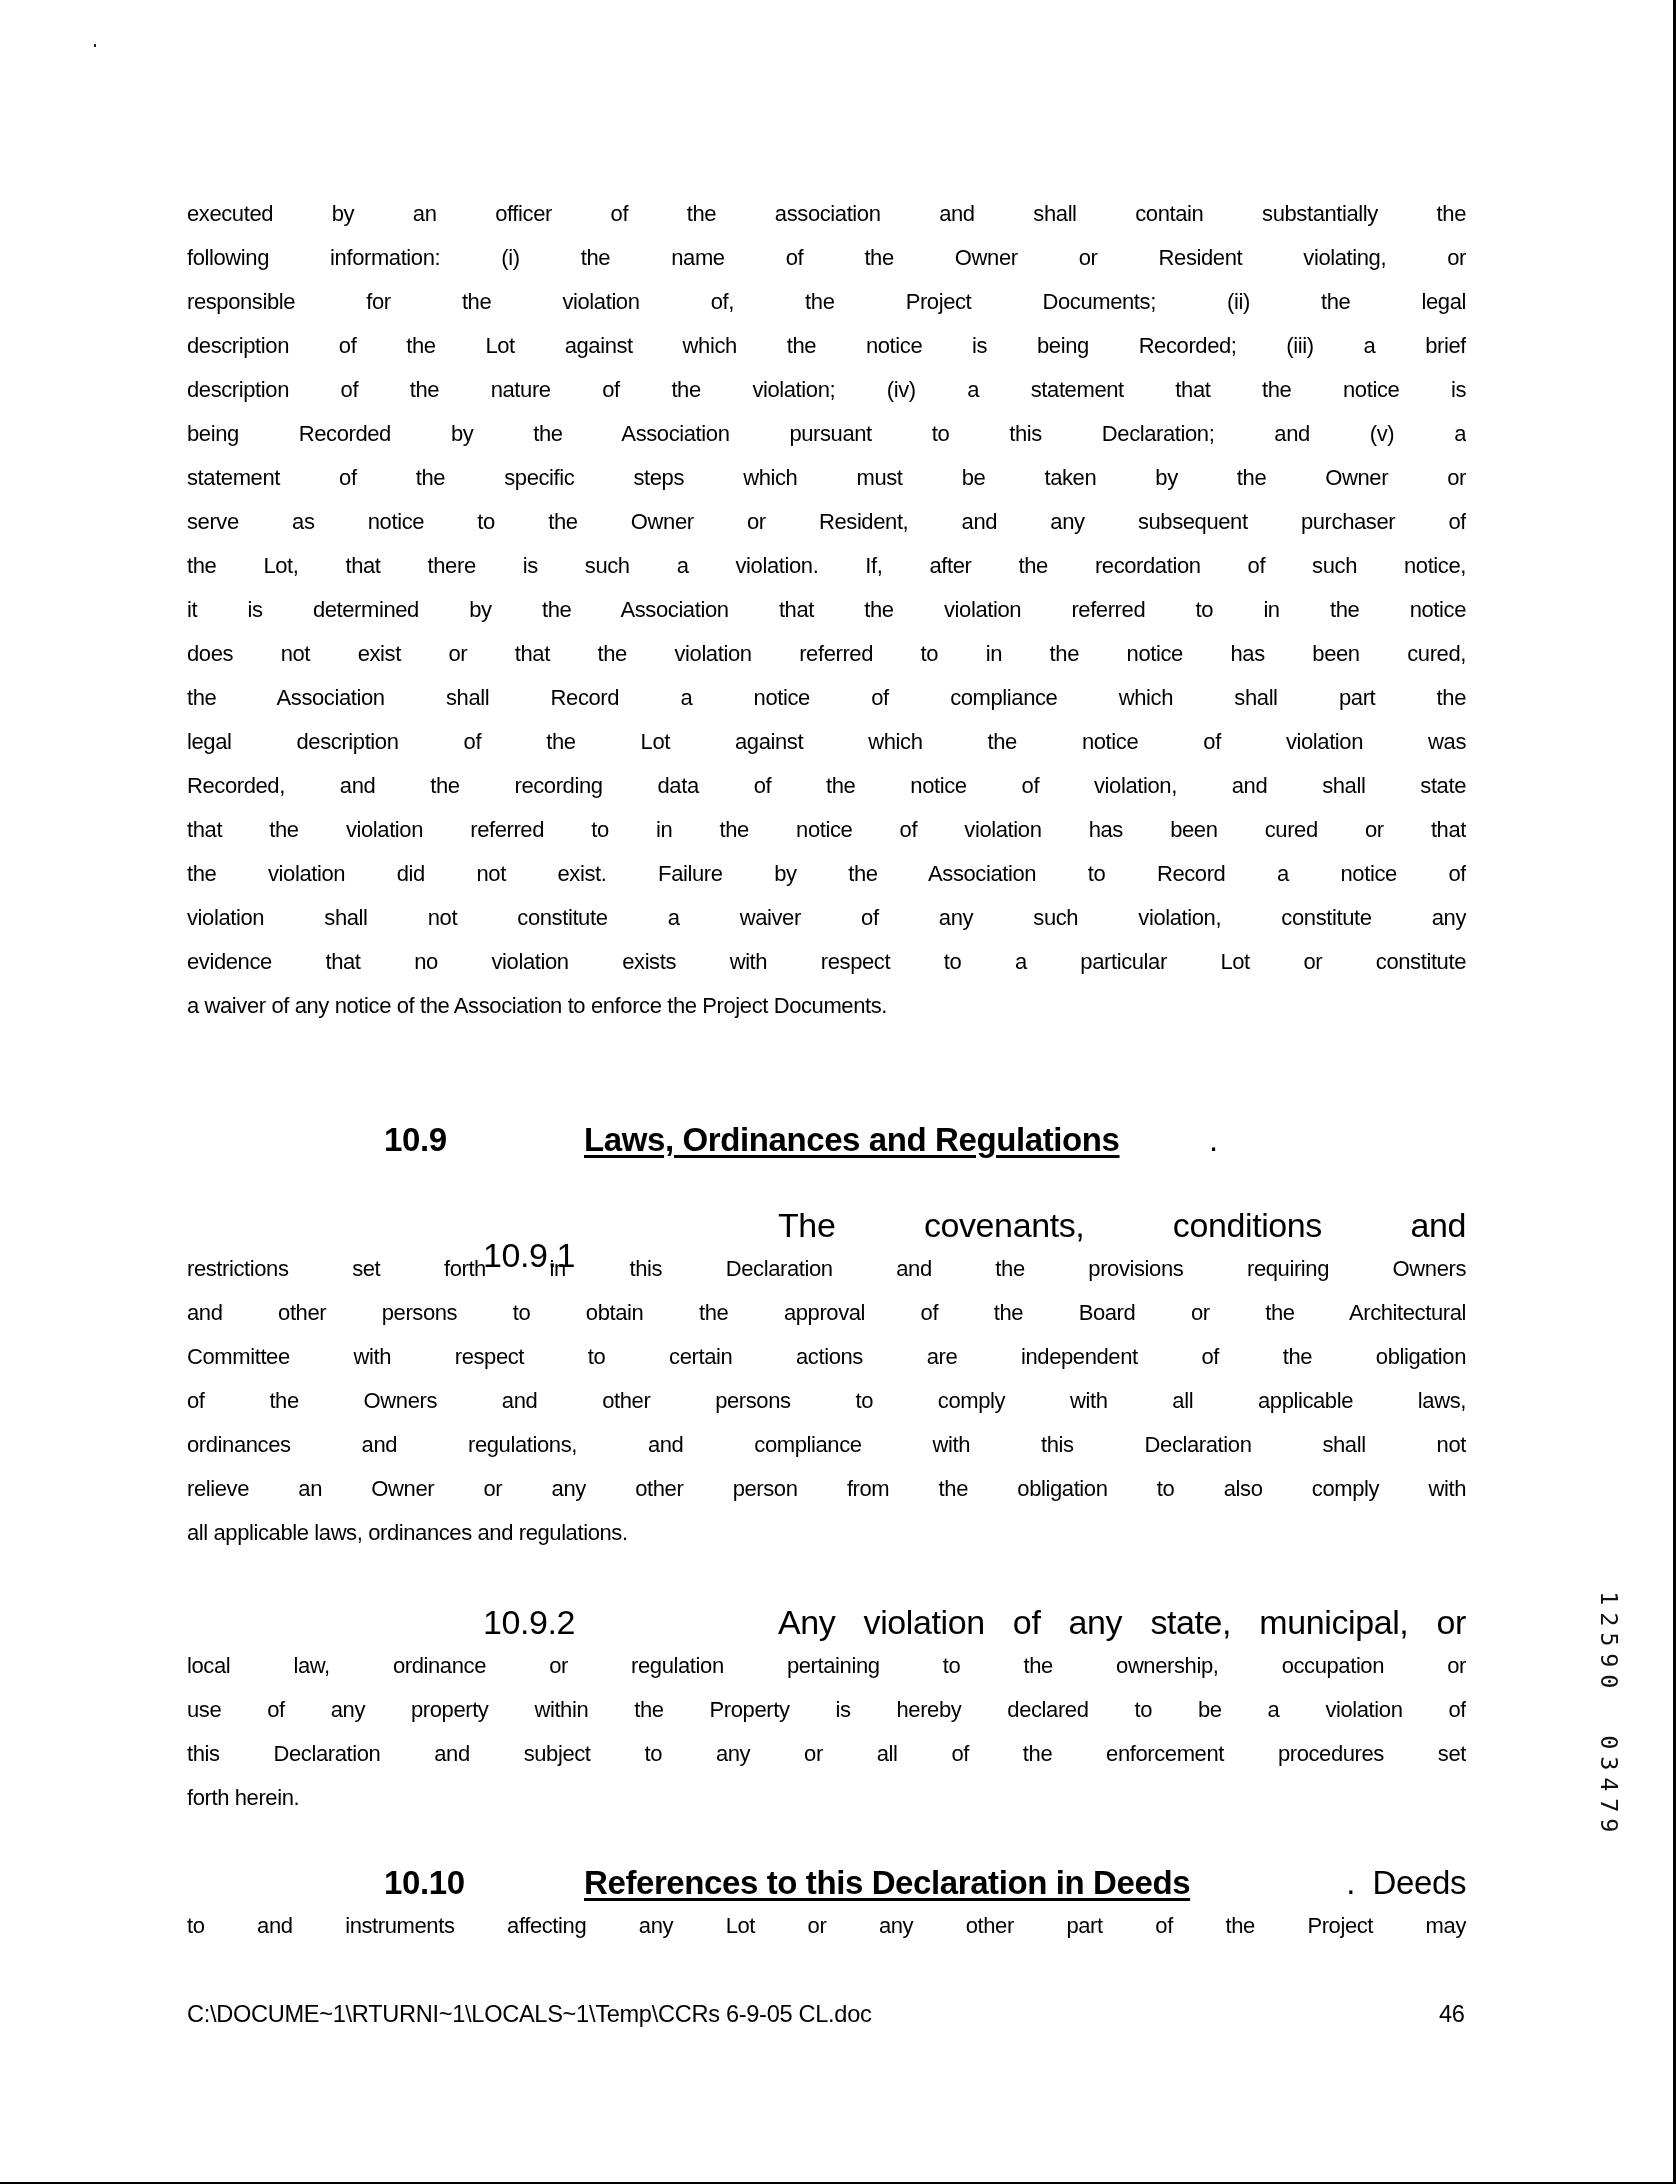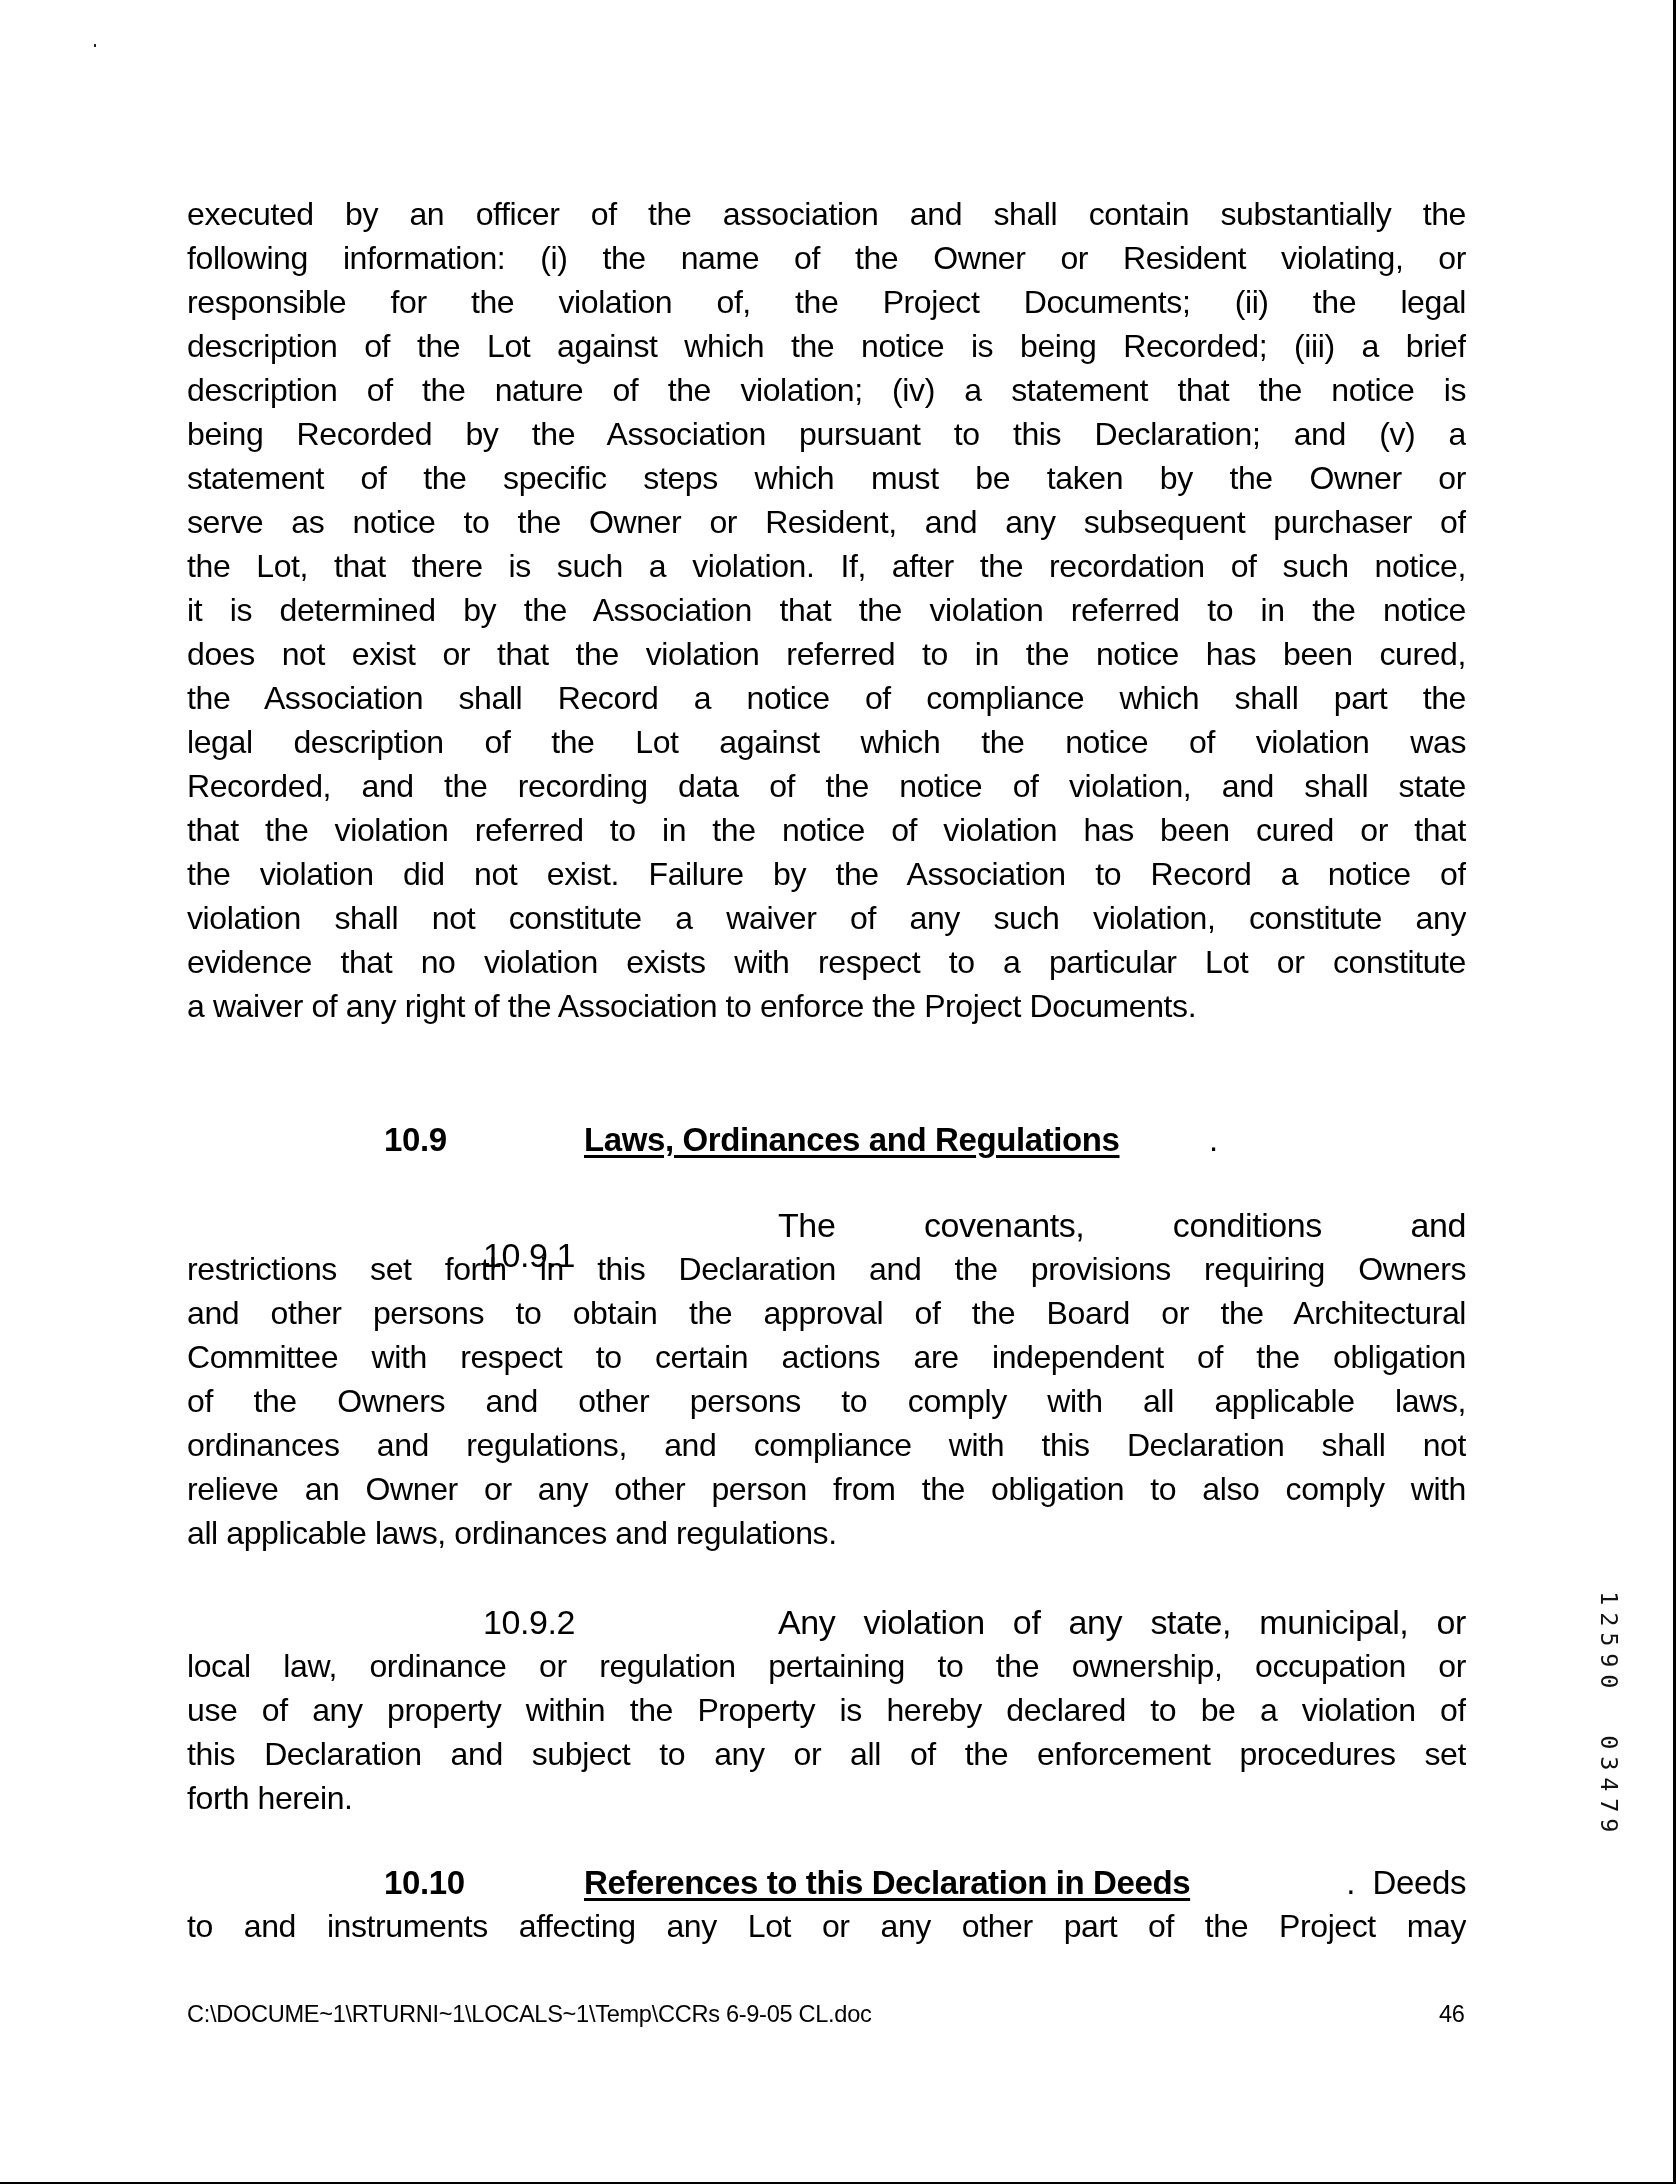--- a/index.html
+++ b/index.html
@@ -42,21 +42,21 @@
     }
     .text-col {
       position: absolute;
       left: 187px;
       width: 1279px;
     }
     .line {
       display: block;
       height: 44px;
       line-height: 44px;
-      font-size: 32px;
+      font-size: 22px;
       white-space: nowrap;
       text-align: justify;
       text-align-last: justify;
       letter-spacing: -0.4px;
     }
     .line.last {
       text-align-last: left;
     }
     #para1 { top: 192px; }
     .heading {
@@ -171,21 +171,21 @@
     <span class="line" style="white-space: normal; overflow: hidden;">the Lot, that there is such a violation.  If, after the recordation of such notice,</span>
     <span class="line" style="white-space: normal; overflow: hidden;">it is determined by the Association that the violation referred to in the notice</span>
     <span class="line" style="white-space: normal; overflow: hidden;">does not exist or that the violation referred to in the notice has been cured,</span>
     <span class="line" style="white-space: normal; overflow: hidden;">the Association shall Record a notice of compliance which shall part the</span>
     <span class="line" style="white-space: normal; overflow: hidden;">legal description of the Lot against which the notice of violation was</span>
     <span class="line" style="white-space: normal; overflow: hidden;">Recorded, and the recording data of the notice of violation, and shall state</span>
     <span class="line" style="white-space: normal; overflow: hidden;">that the violation referred to in the notice of violation has been cured or that</span>
     <span class="line" style="white-space: normal; overflow: hidden;">the violation did not exist.  Failure by the Association to Record a notice of</span>
     <span class="line" style="white-space: normal; overflow: hidden;">violation shall not constitute a waiver of any such violation, constitute any</span>
     <span class="line" style="white-space: normal; overflow: hidden;">evidence that no violation exists with respect to a particular Lot or constitute</span>
-    <span class="line last">a waiver of any right of the Association to enforce the Project Documents.</span>
+    <span class="line last">a waiver of any notice of the Association to enforce the Project Documents.</span>
   </div>
 
   <div class="heading" id="h109" style="left:0;width:1677px;">
     <span class="h-num">10.9</span>
     <span class="h-title">Laws, Ordinances and Regulations</span>
     <span class="h-period">.</span>
   </div>
 
   <div class="sub-first" id="sub1091">
     <span class="sub-num">10.9.1</span>

